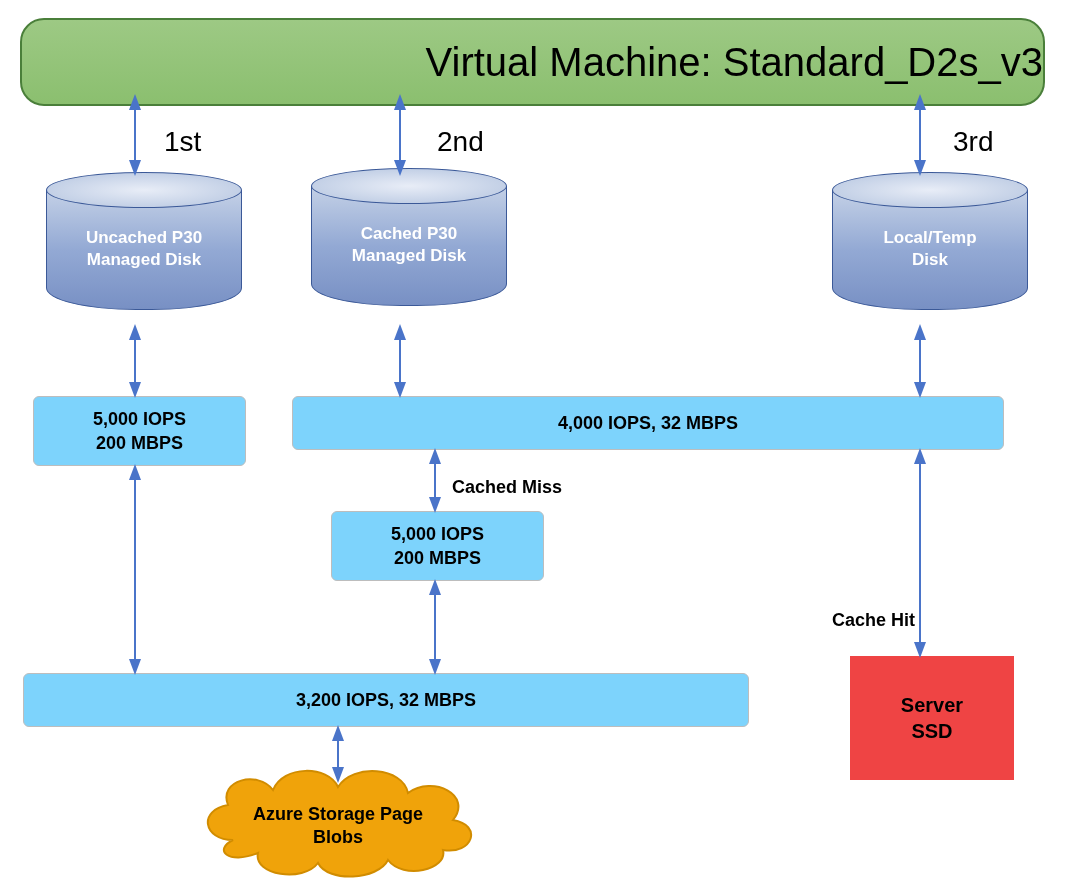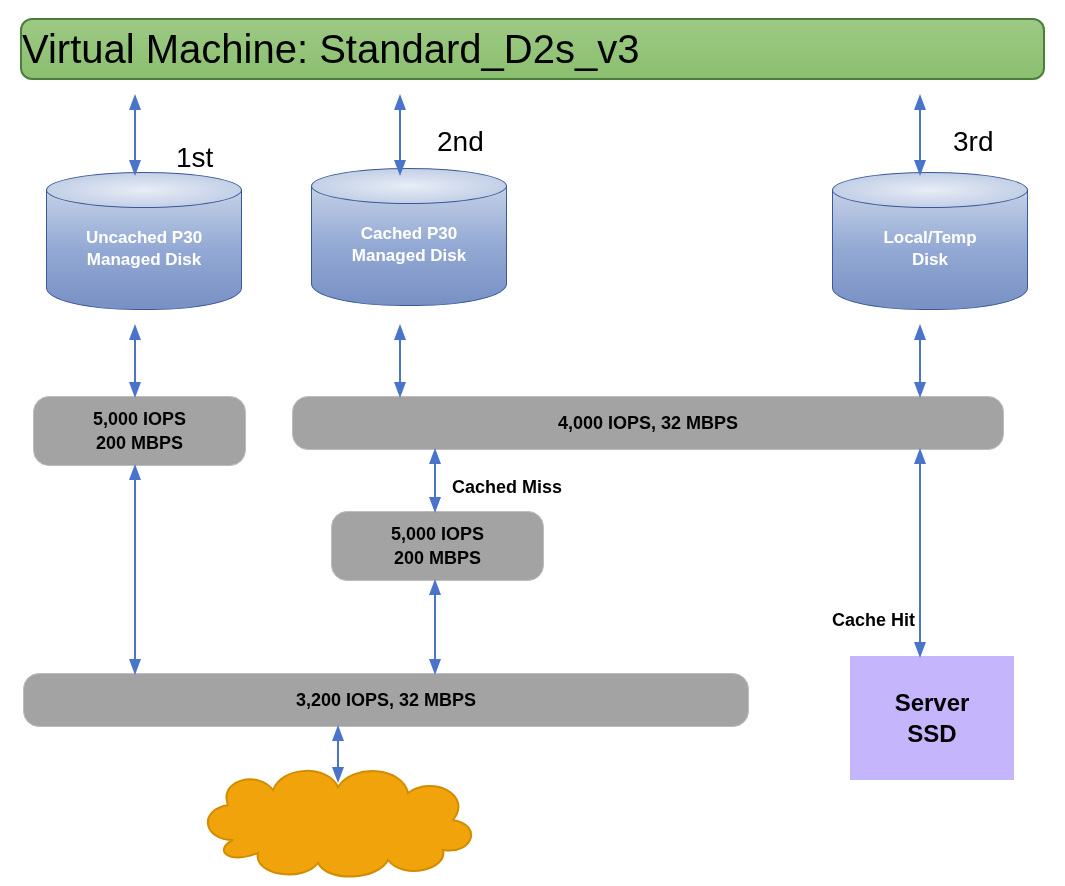--- a/index.html
+++ b/index.html
@@ -8,27 +8,27 @@
     background: #fff;
     width: 1065px;
     height: 886px;
     position: relative;
   }
   .vm-box {
     position: absolute;
     left: 20px;
     top: 18px;
     width: 1025px;
-    height: 62px;
+    height: 88px;
     background: linear-gradient(to bottom, #9dc984, #8bbf6f);
     border: 2px solid #4a7f3a;
-    border-radius: 12px;
+    border-radius: 24px;
     display: flex;
     align-items: center;
-    justify-content: flex-start;
+    justify-content: flex-end;
     font-size: 40px;
     color: #000;
   }
   .disk {
     position: absolute;
     width: 196px;
     height: 155px;
   }
   .disk .cylinder-body {
     position: absolute;
@@ -57,23 +57,23 @@
     width: 100%;
     text-align: center;
     color: #fff;
     font-weight: bold;
     font-size: 17px;
     line-height: 1.3;
     padding: 0 8px;
   }
   .stat-box {
     position: absolute;
-    background: #a3a3a3;
+    background: #7dd3fc;
     border: 1px solid #bdbdbd;
-    border-radius: 16px;
+    border-radius: 6px;
     display: flex;
     align-items: center;
     justify-content: center;
     text-align: center;
     font-weight: bold;
     font-size: 18px;
     line-height: 1.35;
   }
   .ord-label {
     position: absolute;
@@ -81,27 +81,27 @@
     color: #000;
   }
   .text-label {
     position: absolute;
     font-weight: bold;
     font-size: 18px;
     color: #000;
   }
   .ssd-box {
     position: absolute;
-    background: #c4b5fd;
+    background: #ef4444;
     display: flex;
     align-items: center;
     justify-content: center;
     text-align: center;
     font-weight: bold;
-    font-size: 24px;
+    font-size: 20px;
     line-height: 1.3;
     color: #000;
   }
   .cloud {
     position: absolute;
     width: 290px;
     height: 130px;
   }
   .cloud svg { width: 100%; height: 100%; }
   .cloud-label {
@@ -117,21 +117,21 @@
   }
   svg.arrow { position: absolute; overflow: visible; }
 </style>
 </head>
 <body>
 
 <div class="vm-box">
   <span>Virtual Machine: Standard_D2s_v3</span>
 </div>
 
-<div class="ord-label" style="left:176px; top:126px;margin-top:16px;">1st</div>
+<div class="ord-label" style="left:164px; top:126px;">1st</div>
 <div class="ord-label" style="left:437px; top:126px;">2nd</div>
 <div class="ord-label" style="left:953px; top:126px;">3rd</div>
 
 <div class="disk" style="left:46px; top:172px;">
   <div class="cylinder-body"></div>
   <div class="cylinder-top"></div>
   <div class="disk-label">
     <span>Uncached P30</span><br>
     <span>Managed Disk</span>
   </div>
@@ -194,20 +194,24 @@
              C 25 25, 65 15, 80 35
              C 90 10, 135 10, 145 32
              C 160 8, 210 12, 215 38
              C 240 20, 280 40, 260 65
              C 290 70, 280 100, 250 95
              C 255 115, 210 125, 195 105
              C 185 125, 135 128, 125 108
              C 110 128, 60 120, 65 98
              C 35 110, 20 95, 40 85 Z" fill="#f0a30a" stroke="#d18c00" stroke-width="2"></path>
   </svg>
+  <div class="cloud-label">
+    <span>Azure Storage Page</span><br>
+    <span>Blobs</span>
+  </div>
 </div>
 
 <svg class="arrow" style="left:0;top:0;width:1065px;height:886px;pointer-events:none">
   <defs>
     <marker id="ah" markerWidth="10" markerHeight="10" refX="5" refY="5" orient="auto">
       <path d="M1,2 L9,5 L1,8 Z" fill="#4a74c9"></path>
     </marker>
     <marker id="ahr" markerWidth="10" markerHeight="10" refX="5" refY="5" orient="auto">
       <path d="M9,2 L1,5 L9,8 Z" fill="#4a74c9"></path>
     </marker>

